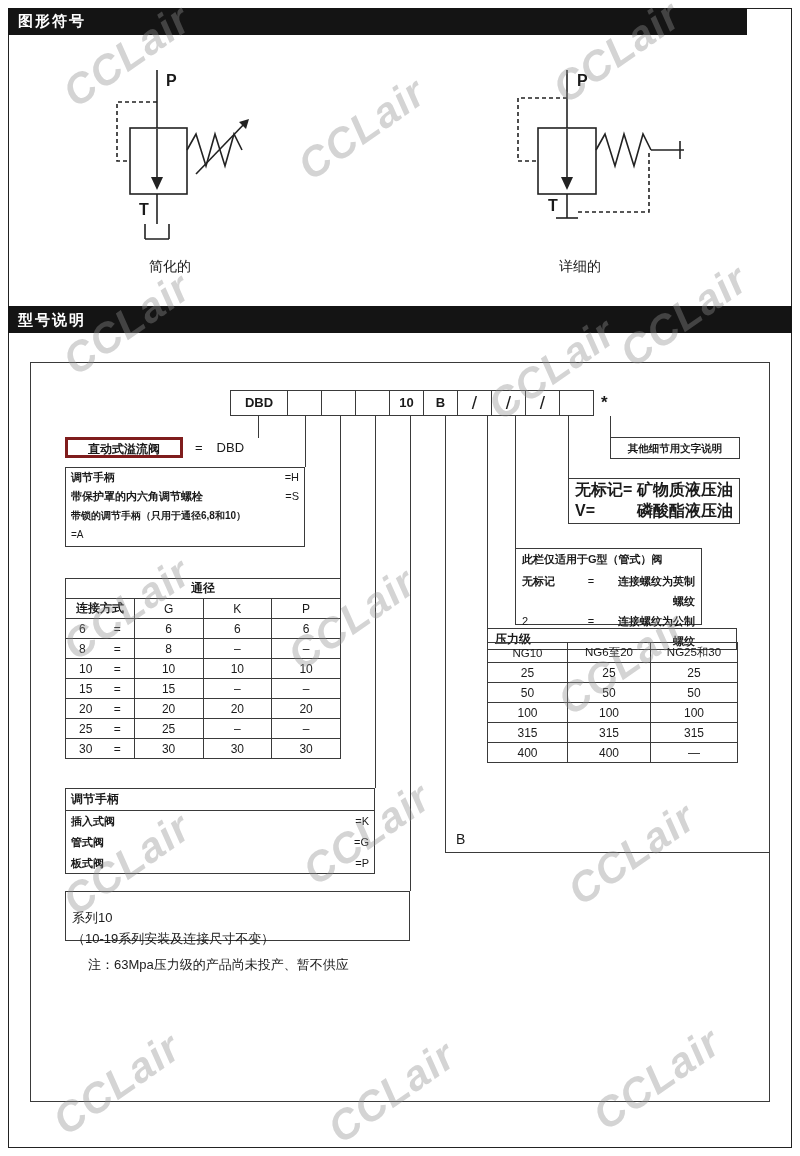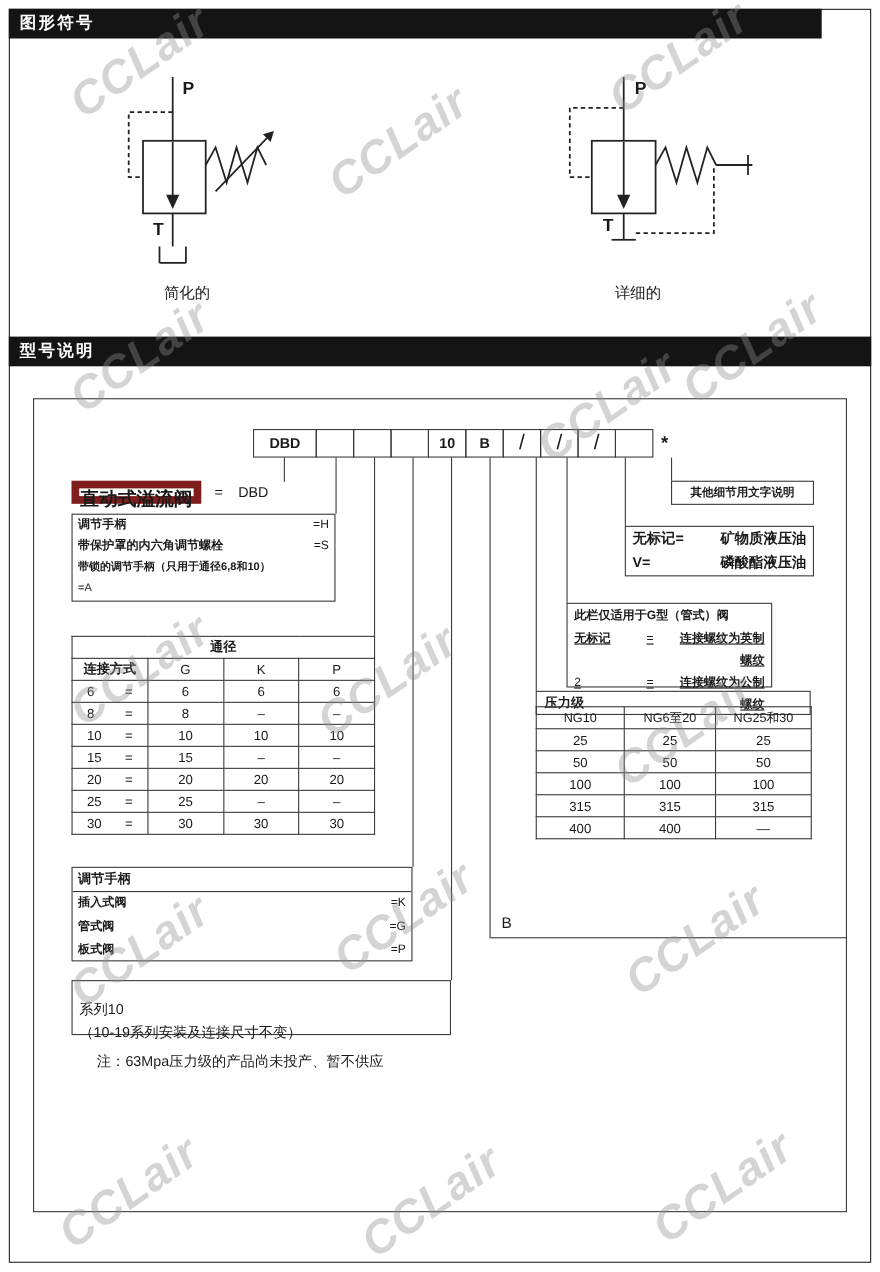--- a/index.html
+++ b/index.html
@@ -9,22 +9,22 @@
   .abs { position:absolute; }
   .frame { border:1.5px solid #222; }
   .innerframe { border:1px solid #3a3a3a; }
   .bar { background:#141414; color:#fff; font-weight:bold; font-size:15px; line-height:27px; padding-left:10px; letter-spacing:2px; }
   .vline { position:absolute; width:1px; background:#3a3a3a; }
   .hline { position:absolute; height:1px; background:#3a3a3a; }
   .box { position:absolute; border:1px solid #3a3a3a; }
   .box-title { font-weight:bold; font-size:12px; padding:2px 5px 0 5px; height:20px; border-bottom:1px solid #3a3a3a; }
   .kv { display:flex; justify-content:space-between; padding:0 5px; font-size:11px; line-height:19px; }
   .kv .kl { font-weight:bold; }
-  .kv2 { display:flex; justify-content:space-between; padding:0 6px; font-size:13px; line-height:21px; font-weight:bold; }
-  .tr3 { display:flex; padding:0 6px; font-size:11px; line-height:20px;text-decoration:underline; }
+  .kv2 { display:flex; justify-content:space-between; padding:0 6px; font-size:16px; line-height:21px; font-weight:bold; }
+  .tr3 { display:flex; padding:0 6px; font-size:11px; line-height:20px; }
   .tr3 .l { width:52px; }
   .tr3 .e { width:34px; text-align:center; }
   .tr3 .v { flex:1; text-align:right; }
   table.grid { border-collapse:collapse; position:absolute; table-layout:fixed; background:transparent; }
   table.grid td { border:1px solid #3a3a3a; font-size:12px; text-align:center; height:20px; padding:0; }
   td.tt { font-weight:bold; }
   td.hdrb { font-weight:bold; font-size:11px; }
   .szflex { display:flex; justify-content:space-between; padding:0 13px; }
   .code-strip { position:absolute; display:flex; }
   .mcell { border:1px solid #3a3a3a; margin-left:-1px; height:26px; line-height:24px; text-align:center; font-weight:bold; font-size:13px; }
@@ -111,21 +111,21 @@
   <div class="vline" style="left:340px;top:416px;height:162px;"></div>
   <div class="vline" style="left:375px;top:416px;height:372px;"></div>
   <div class="vline" style="left:410px;top:416px;height:475px;"></div>
   <div class="vline" style="left:445px;top:416px;height:436px;"></div>
   <div class="vline" style="left:487px;top:416px;height:212px;"></div>
   <div class="vline" style="left:515px;top:416px;height:132px;"></div>
   <div class="vline" style="left:568px;top:416px;height:62px;"></div>
   <div class="vline" style="left:610px;top:416px;height:21px;"></div>
 
   <div class="rowline" style="left:65px;top:437px;height:21px;">
-    <div style="border:7px solid #7f1d1d;width:118px;height:21px;line-height:19px;text-align:center;font-weight:bold;font-size:17px;">直动式溢流阀</div>
+    <div style="border:3px solid #7f1d1d;width:118px;height:21px;line-height:19px;text-align:center;font-weight:bold;font-size:12px;">直动式溢流阀</div>
     <span style="margin-left:12px;font-size:13px;">=</span>
     <span style="margin-left:14px;font-size:13px;">DBD</span>
   </div>
 
   <div class="box" style="left:65px;top:467px;width:240px;height:80px;">
     <div class="kv">
       <span class="kl">调节手柄</span>
       <span>=H</span>
     </div>
     <div class="kv">

